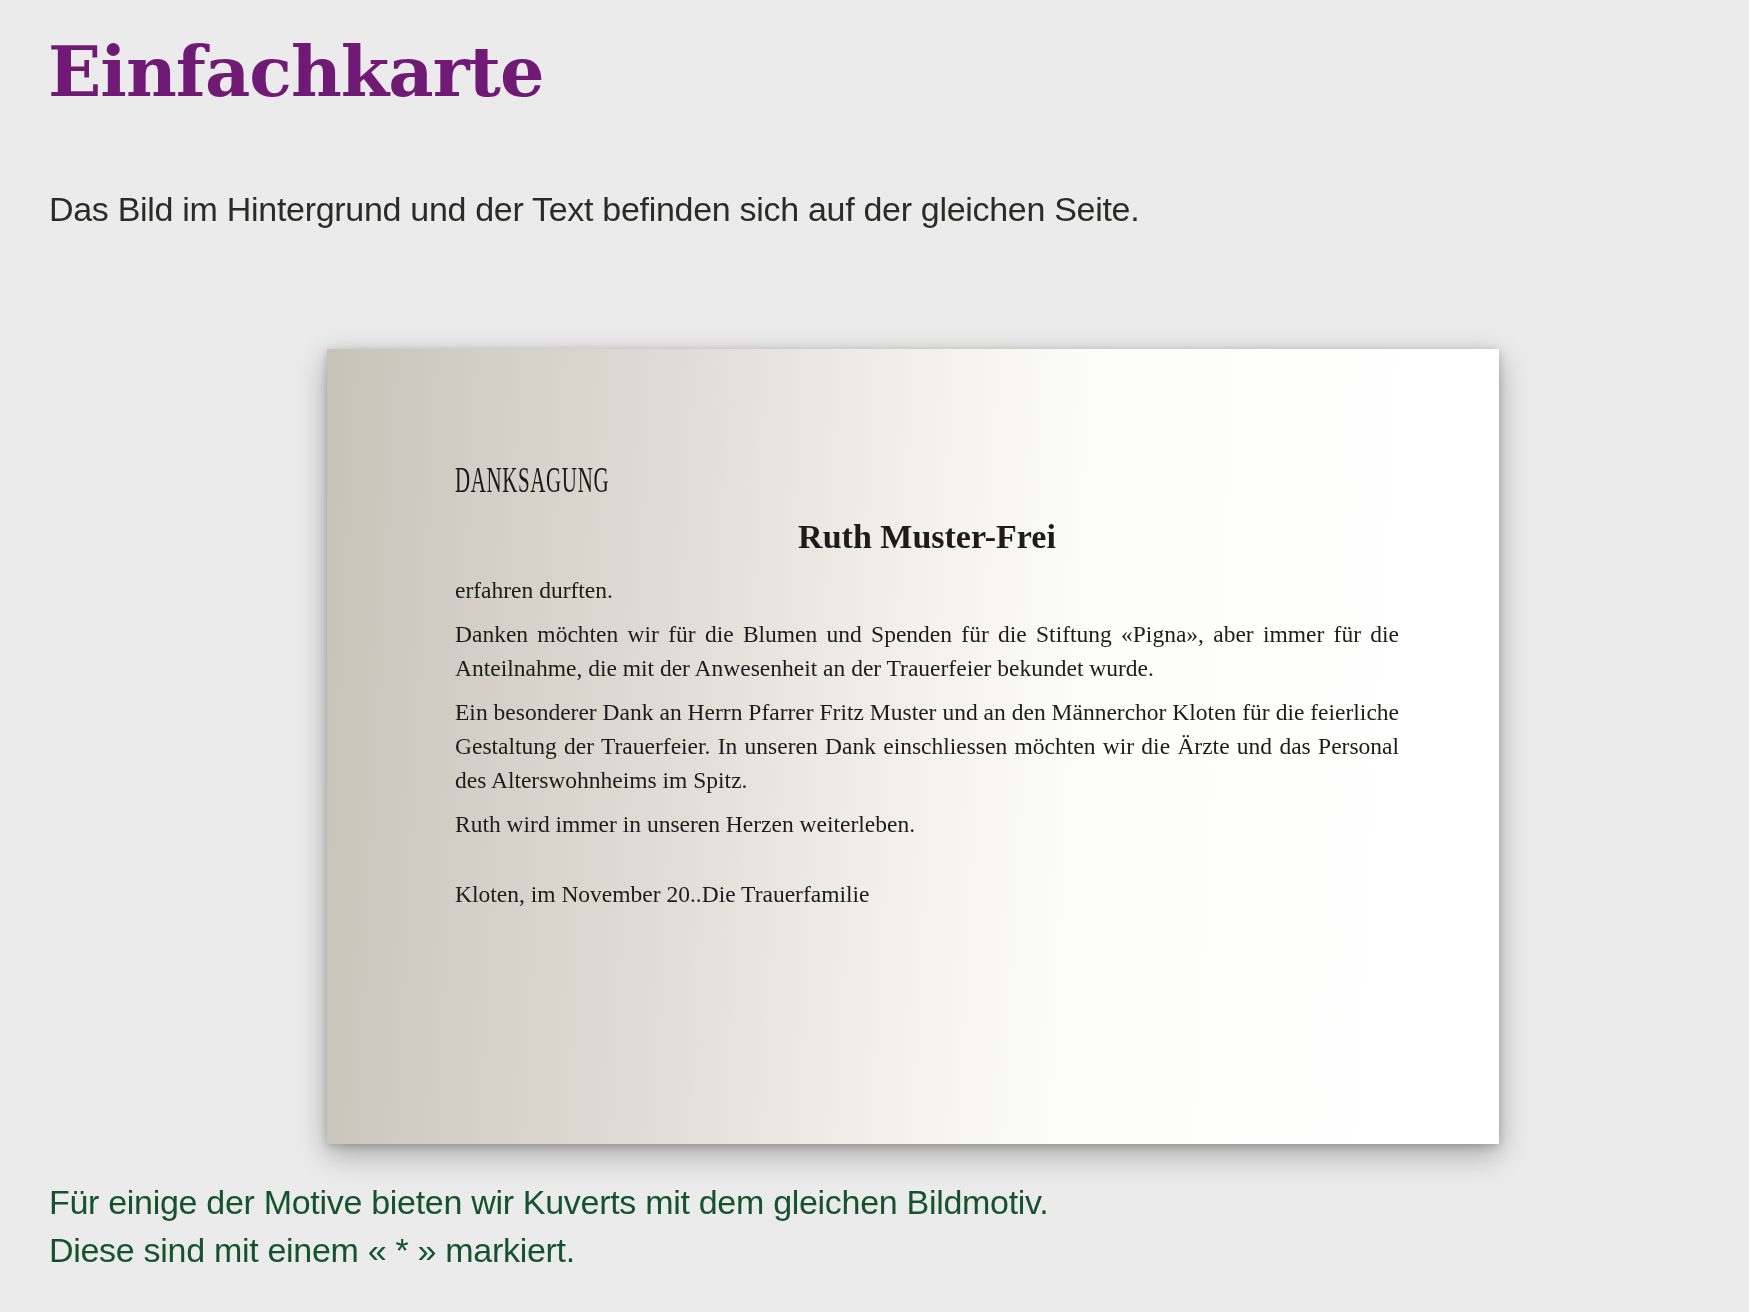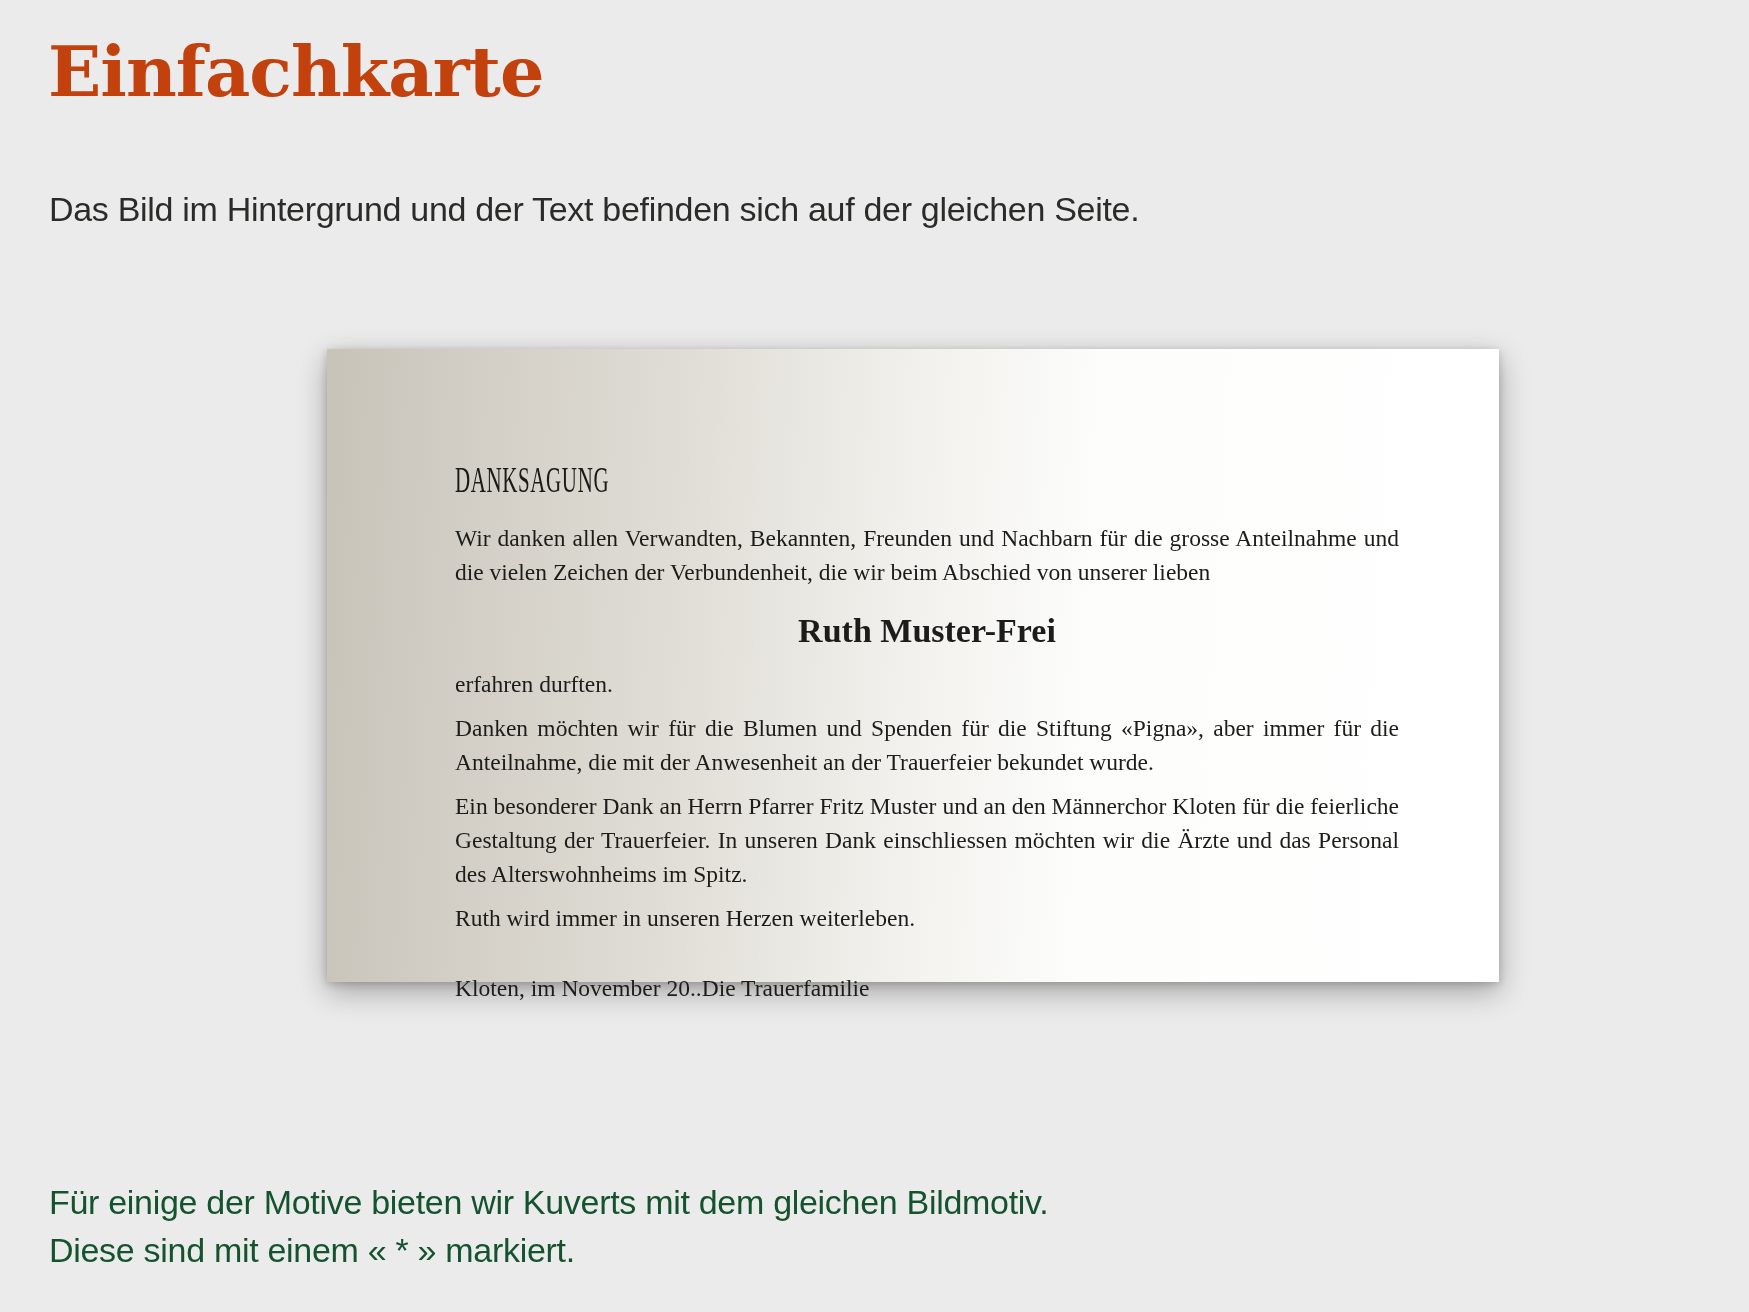--- a/index.html
+++ b/index.html
@@ -18,40 +18,40 @@
 
   .page-title {
     position: absolute;
     left: 48px;
     top: 30px;
     margin: 0;
     font-family: "DejaVu Serif", serif;
     font-weight: 700;
     font-size: 70px;
     letter-spacing: -1px;
-    color: #c2410c;
+    color: #701a75;
   }
 
   .page-subtitle {
     position: absolute;
     left: 49px;
     top: 190px;
     margin: 0;
     font-size: 34px;
     letter-spacing: -0.3px;
     color: #2b2b29;
     text-align: right;
   }
 
   .card {
     position: absolute;
     left: 327px;
     top: 349px;
     width: 1172px;
-    height: 633px;
+    height: 795px;
     background: linear-gradient(93deg,
       #c7c3b9 0%,
       #d2cec5 12%,
       #e0ddd6 30%,
       #f2f1ed 50%,
       #fdfdfc 65%,
       #ffffff 100%);
     box-shadow: 0 10px 28px rgba(0,0,0,0.30), 0 2px 8px rgba(0,0,0,0.18);
   }
 
@@ -114,21 +114,20 @@
 
   <h1 class="page-title">Einfachkarte</h1>
 
   <p class="page-subtitle">Das Bild im Hintergrund und der Text befinden sich auf der gleichen Seite.</p>
 
   <div class="card">
     <div class="card-inner">
 
       <div class="card-heading">DANKSAGUNG</div>
 
-      <p class="card-p justify p-intro">Wir danken allen Verwandten, Bekannten, Freunden und Nachbarn für die grosse Anteilnahme und die vielen Zeichen der Verbundenheit, die wir beim Abschied von unserer lieben</p>
 
       <div class="p-name">Ruth Muster-Frei</div>
 
       <p class="card-p p-erfahren">erfahren durften.</p>
 
       <p class="card-p justify p-danken">Danken möchten wir für die Blumen und Spenden für die Stiftung «Pigna», aber immer für die Anteilnahme, die mit der Anwesenheit an der Trauerfeier bekundet wurde.</p>
 
       <p class="card-p justify p-besonderer">Ein besonderer Dank an Herrn Pfarrer Fritz Muster und an den Männerchor Kloten für die feierliche Gestaltung der Trauerfeier. In unseren Dank einschliessen möchten wir die Ärzte und das Personal des Alterswohnheims im Spitz.</p>
 
       <p class="card-p p-herzen">Ruth wird immer in unseren Herzen weiterleben.</p>

